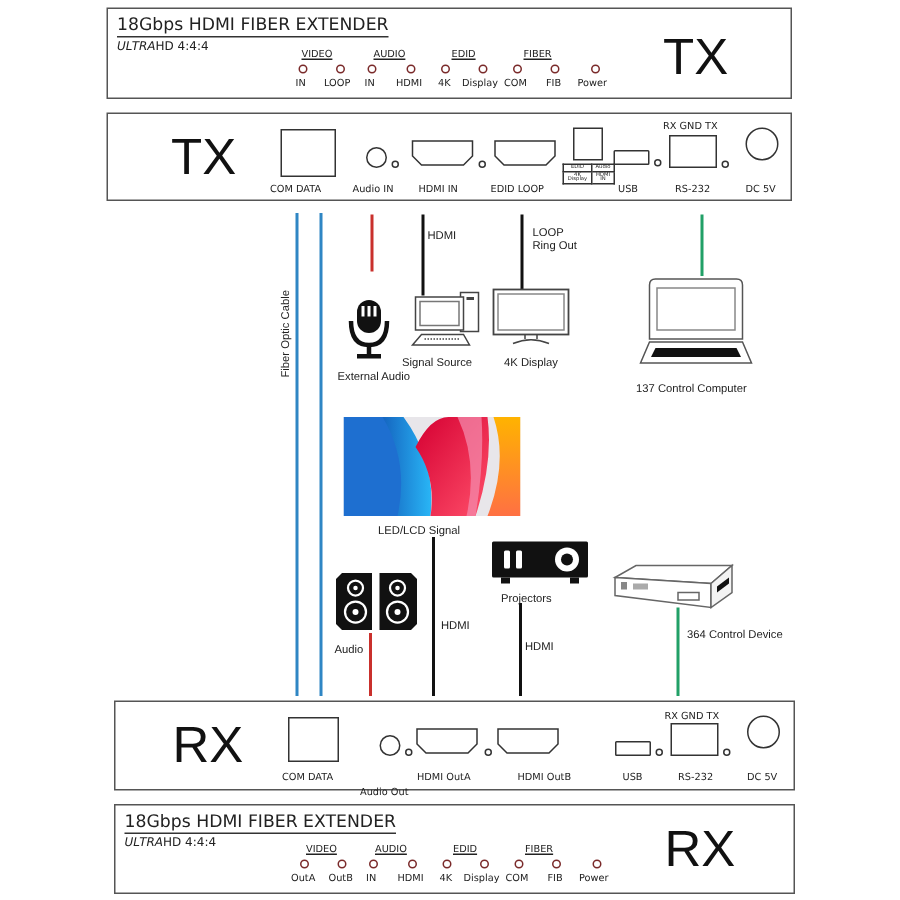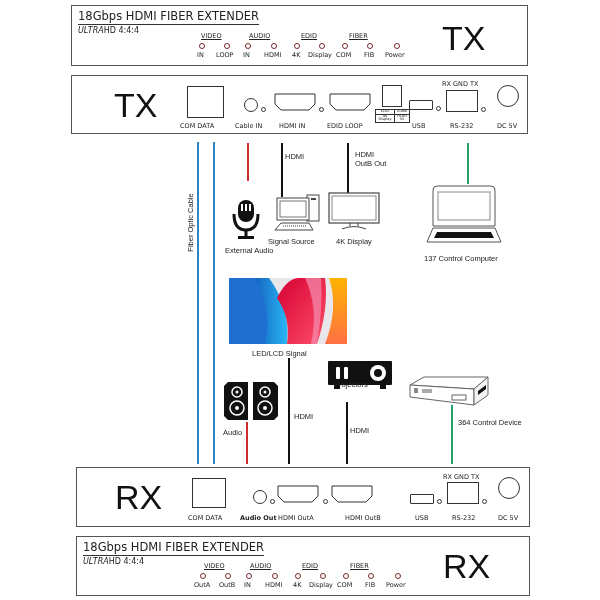--- a/index.html
+++ b/index.html
@@ -63,21 +63,21 @@
 </div>
 
 <div class="panel" style="left:71px; top:75px; width:457px; height:59px;">
   <div class="abs big" style="left:42px; top:12px;">TX</div>
 
   <div class="abs box" style="left:115px; top:10px; width:37px; height:32px;"></div>
   <div class="abs portlbl" style="left:108px; top:46px;">COM DATA</div>
 
   <div class="abs circle" style="left:172px; top:22px; width:14px; height:14px;"></div>
   <div class="abs dot" style="left:189px; top:31px;"></div>
-  <div class="abs portlbl" style="left:163px; top:46px;">Cable IN</div>
+  <div class="abs portlbl" style="left:163px; top:46px;">Audio IN</div>
 
   <svg class="abs" style="left:202px; top:17px;" width="42" height="18">
       <path d="M1 1 H41 V11 L35 17 H7 L1 11 Z" fill="#fff" stroke="#333" stroke-width="1"></path>
     </svg>
   <div class="abs dot" style="left:247px; top:31px;"></div>
   <div class="abs portlbl" style="left:207px; top:46px;">HDMI IN</div>
 
   <svg class="abs" style="left:257px; top:17px;" width="42" height="18">
       <path d="M1 1 H41 V11 L35 17 H7 L1 11 Z" fill="#fff" stroke="#333" stroke-width="1"></path>
     </svg>
@@ -111,21 +111,21 @@
 </div>
 
 <div class="vline blue" style="left:197px; top:142px; height:322px;"></div>
 <div class="vline blue" style="left:213px; top:142px; height:322px;"></div>
 <div class="abs cap" style="left:150px; top:218px; transform:rotate(-90deg); transform-origin:center; width:80px; text-align:center;">Fiber Optic Cable</div>
 
 <div class="vline red" style="left:247px; top:143px; height:38px;"></div>
 <div class="vline black" style="left:281px; top:143px; height:54px;"></div>
 <div class="abs cap" style="left:285px; top:152px;">HDMI</div>
 <div class="vline black" style="left:347px; top:143px; height:50px;"></div>
-<div class="abs cap" style="left:355px; top:150px; width:36px; white-space:normal; line-height:1.25;">HDMI OutB Out</div>
+<div class="abs cap" style="left:355px; top:150px; width:36px; white-space:normal; line-height:1.25;">LOOP Ring Out</div>
 <div class="vline green" style="left:467px; top:143px; height:41px;"></div>
 
 <div class="vline black" style="left:288px; top:358px; height:106px;"></div>
 <div class="abs cap" style="left:294px; top:412px;">HDMI</div>
 <div class="vline black" style="left:346px; top:402px; height:62px;"></div>
 <div class="abs cap" style="left:350px; top:426px;">HDMI</div>
 <div class="vline red" style="left:246px; top:422px; height:42px;"></div>
 <div class="vline green" style="left:451px; top:405px; height:59px;"></div>
 
 <svg class="abs" style="left:230px; top:198px;" width="32" height="44" viewBox="0 0 32 44">
@@ -205,42 +205,42 @@
 
 <svg class="abs" style="left:326px; top:359px;" width="70" height="32" viewBox="0 0 70 32">
   <rect x="2" y="2" width="64" height="24" rx="1" fill="#111"></rect>
   <rect x="10" y="8" width="4" height="12" rx="1" fill="#fff"></rect>
   <rect x="18" y="8" width="4" height="12" rx="1" fill="#fff"></rect>
   <circle cx="52" cy="14" r="8" fill="#fff"></circle>
   <circle cx="52" cy="14" r="4" fill="#111"></circle>
   <rect x="8" y="26" width="6" height="4" fill="#111"></rect>
   <rect x="54" y="26" width="6" height="4" fill="#111"></rect>
 </svg>
-<div class="abs cap" style="left:334px; top:380px;">Projectors</div>
+<div class="abs cap" style="left:334px; top:394px;">Projectors</div>
 
 <svg class="abs" style="left:408px; top:375px;" width="82" height="38" viewBox="0 0 82 38">
   <path d="M2 10 L16 2 H80 L66 14 Z" fill="#fff" stroke="#666"></path>
   <path d="M2 10 L66 14 V30 L2 22 Z" fill="#fff" stroke="#666"></path>
   <path d="M66 14 L80 2 V20 L66 30 Z" fill="#f3f3f3" stroke="#666"></path>
   <rect x="6" y="13" width="4" height="5" fill="#888"></rect>
   <rect x="14" y="14" width="10" height="4" fill="#aaa"></rect>
   <rect x="44" y="20" width="14" height="5" fill="#fff" stroke="#666"></rect>
   <path d="M70 16 L78 10 V14 L70 20 Z" fill="#111"></path>
 </svg>
 <div class="abs cap" style="left:458px; top:418px;">364 Control Device</div>
 
 <div class="panel" style="left:76px; top:467px; width:454px; height:60px;">
   <div class="abs big" style="left:38px; top:12px;">RX</div>
 
   <div class="abs box" style="left:115px; top:10px; width:34px; height:30px;"></div>
   <div class="abs portlbl" style="left:111px; top:46px;">COM DATA</div>
 
   <div class="abs circle" style="left:176px; top:22px; width:14px; height:14px;"></div>
   <div class="abs dot" style="left:193px; top:31px;"></div>
-  <div class="abs portlbl" style="left:163px; top:46px;font-weight:bold;">Audio Out</div>
+  <div class="abs portlbl" style="left:163px; top:56px;">Audio Out</div>
 
   <svg class="abs" style="left:200px; top:17px;" width="42" height="18">
       <path d="M1 1 H41 V11 L35 17 H7 L1 11 Z" fill="#fff" stroke="#333" stroke-width="1"></path>
     </svg>
   <div class="abs dot" style="left:246px; top:31px;"></div>
   <div class="abs portlbl" style="left:201px; top:46px;">HDMI OutA</div>
 
   <svg class="abs" style="left:254px; top:17px;" width="42" height="18">
       <path d="M1 1 H41 V11 L35 17 H7 L1 11 Z" fill="#fff" stroke="#333" stroke-width="1"></path>
     </svg>

